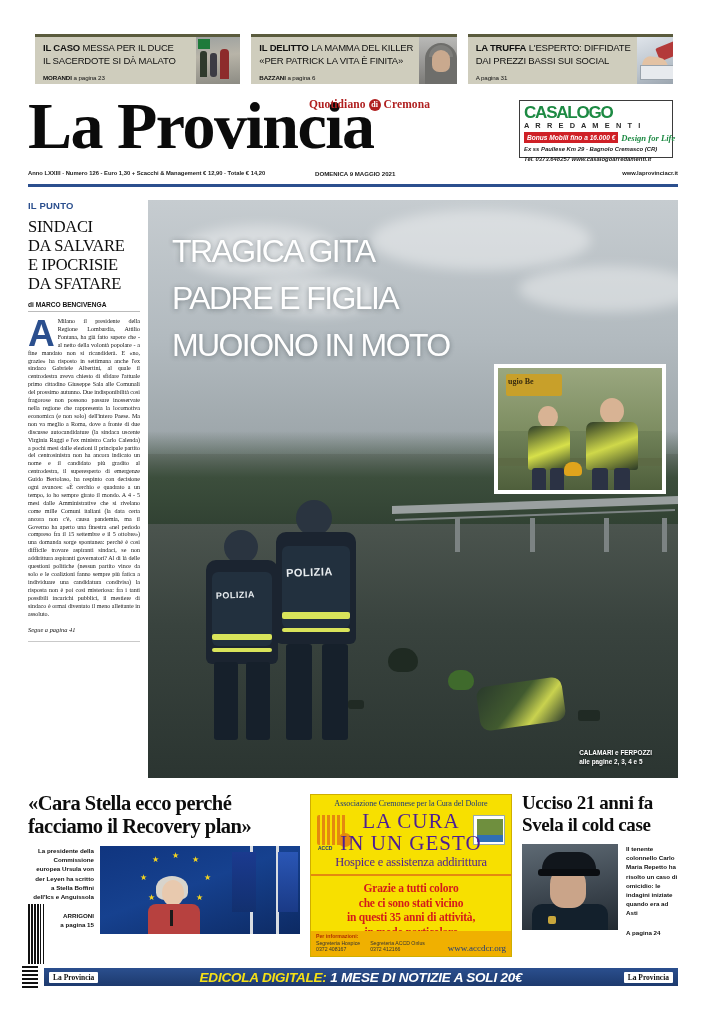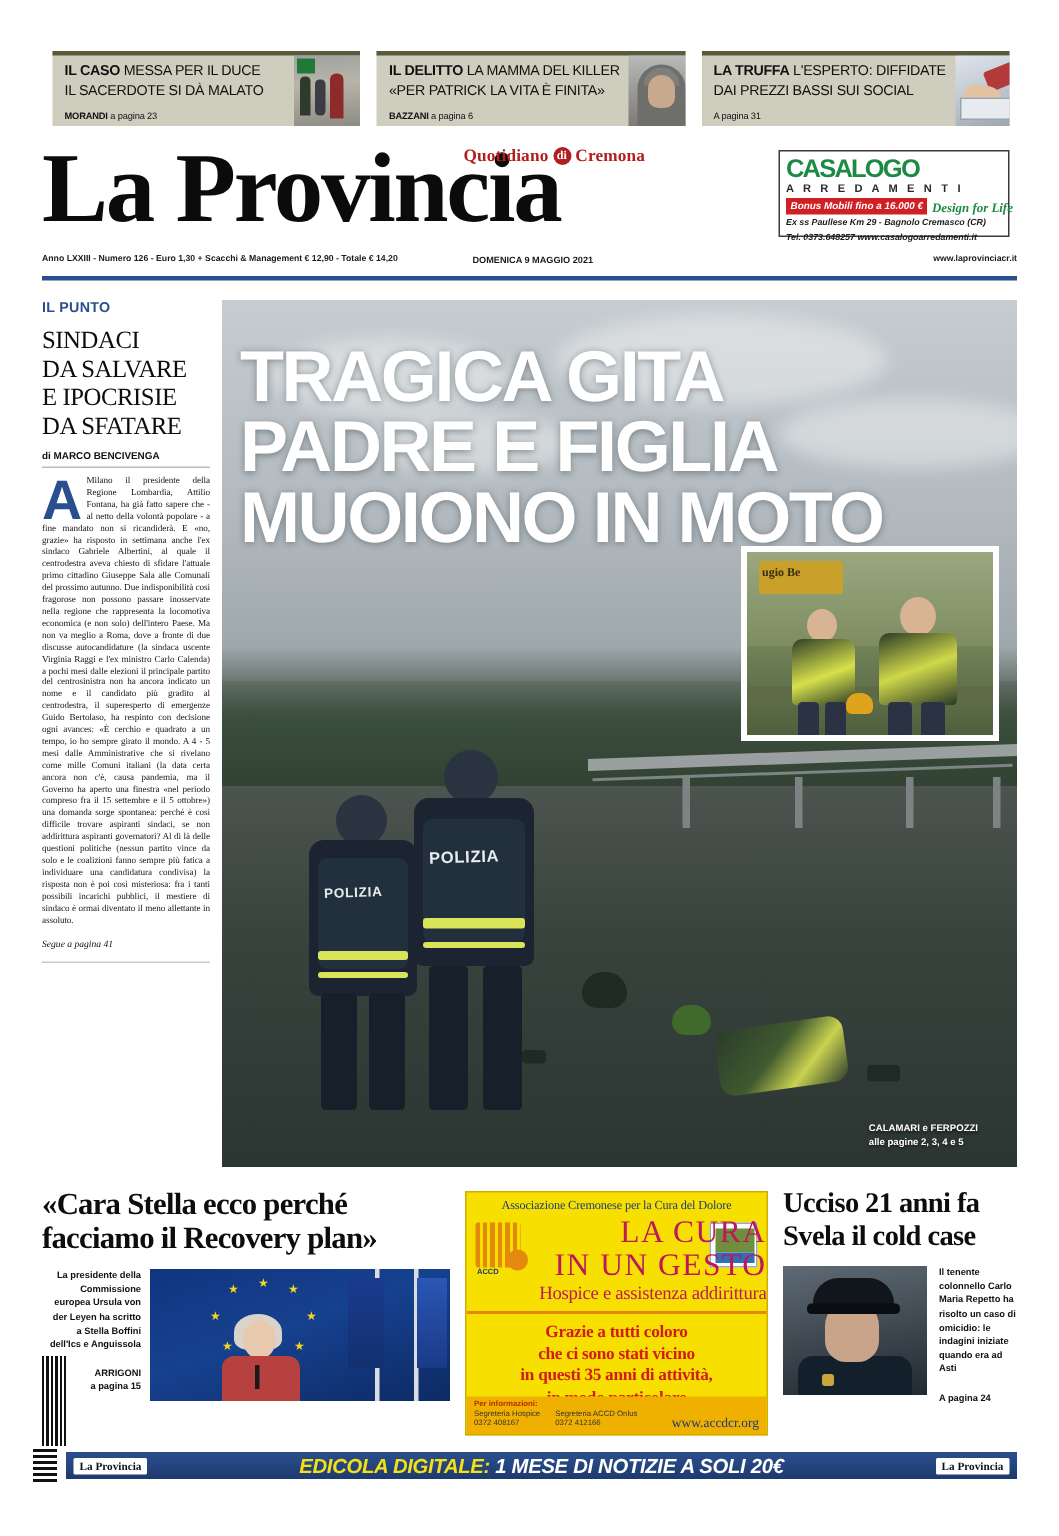--- a/index.html
+++ b/index.html
@@ -139,23 +139,23 @@
   .cop .legs{position:absolute;background:#16202b;border-radius:3px;}
   .polizia-txt{position:absolute;color:#e8ecef;font-weight:800;font-size:9px;letter-spacing:0.5px;transform:rotate(-2deg);}
 
   .helmet-dark{position:absolute;width:30px;height:24px;background:#1f2a22;border-radius:14px 14px 10px 10px;}
   .helmet-green{position:absolute;width:26px;height:20px;background:#3f6a2c;border-radius:12px 12px 9px 9px;}
   .debris{position:absolute;background:#202a24;border-radius:3px;}
   .jacket-pile{position:absolute;background:linear-gradient(135deg,#2a3a2c,#415a2f 45%,#c9d24f 70%,#2b3a2d 100%);border-radius:10px;transform:rotate(-8deg);}
 
   
   .headline {
-    position: absolute; left: 12px; top: 28px; width: 460px;
+    position: absolute; left: 24px; top: 28px; width: 460px;
     color: #ffffff;
-    font-weight: 700; font-size: 48px; line-height: 47px;
+    font-weight: 400; font-size: 32px; line-height: 47px;
     letter-spacing: -1.6px;
     text-shadow: 0 1px 5px rgba(40,50,55,.45);
   }
   .headline div { white-space: nowrap; }
 
   
   .inset {
     position: absolute; right: 12px; top: 164px; width: 172px; height: 130px;
     border: 4px solid #ffffff; overflow:hidden;
     background: linear-gradient(180deg,#8c9b72 0%, #6f8057 55%, #4f5f3c 100%);
@@ -203,21 +203,21 @@
   .vdl-body{position:absolute;background:#b7413f;border-radius:8px 8px 0 0;}
   .vdl-hair{position:absolute;border-radius:50% 50% 30% 30%;background:#d8d4cc;}
   .mic{position:absolute;width:3px;height:16px;background:#1a1a1a;}
 
   .barcode { position:absolute; left:0; bottom:0; width: 16px; height: 60px;
     background: repeating-linear-gradient(90deg,#111 0 1.5px,#fff 1.5px 3px); }
 
   
   .ad-cura { width:100%; height:100%; border:1px solid #cfae00; background:#f7e000; position:relative; overflow:hidden;}
   .cura-head{ text-align:center; font-family:"Liberation Serif", serif; font-size:8.2px; color:#1e3a7a; padding:4px 0 0; letter-spacing:-0.1px;}
-  .cura-main{ position:relative; text-align:right; color:#be185d; font-family:"Liberation Serif", serif; }
+  .cura-main{ position:relative; text-align:center; color:#4c1d95; font-family:"Liberation Serif", serif; }
   .cura-l1{ font-size:21px; line-height:22px; letter-spacing:1px; margin-top:2px;}
   .cura-l2{ font-size:21px; line-height:22px; letter-spacing:1px;}
   .cura-l3{ font-size:12.5px; line-height:16px; letter-spacing:-0.2px; }
   .cura-logo-left{position:absolute;left:6px;top:20px;width:30px;height:30px;
      background:repeating-linear-gradient(90deg,#e4890f 0 3px,#f7e000 3px 5px);border-radius:2px;}
   .cura-logo-left::after{content:"";position:absolute;right:-5px;bottom:-2px;width:14px;height:14px;border-radius:50%;background:#e4890f;}
   .cura-acc{position:absolute;left:7px;top:50px;font-size:5px;color:#1e3a7a;font-weight:700;}
   .cura-logo-right{position:absolute;right:6px;top:20px;width:32px;height:30px;background:#fff;border:1px solid #9aa;}
   .cura-logo-right .g{position:absolute;left:3px;top:3px;width:26px;height:16px;background:#6f8f3e;}
   .cura-logo-right .b{position:absolute;left:3px;bottom:2px;width:26px;height:7px;background:#2f6fb5;}

